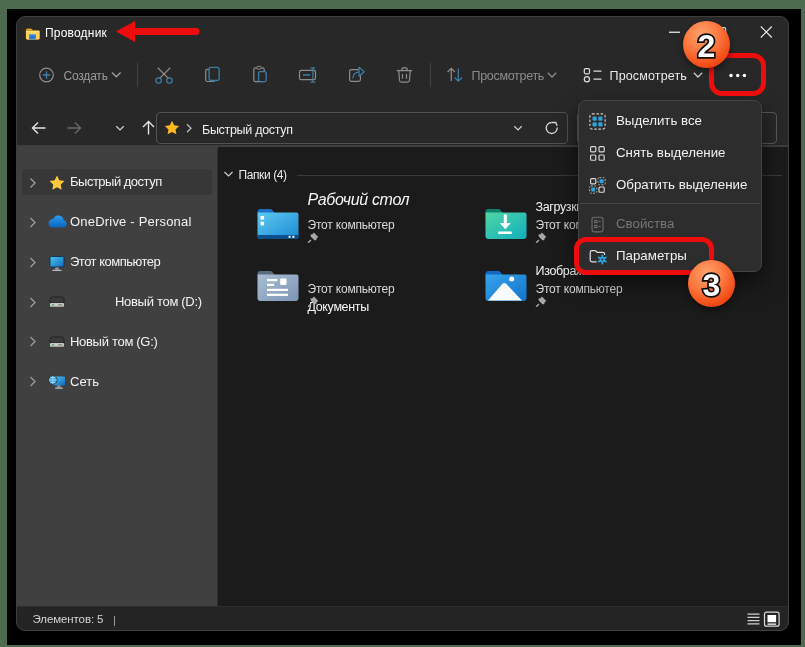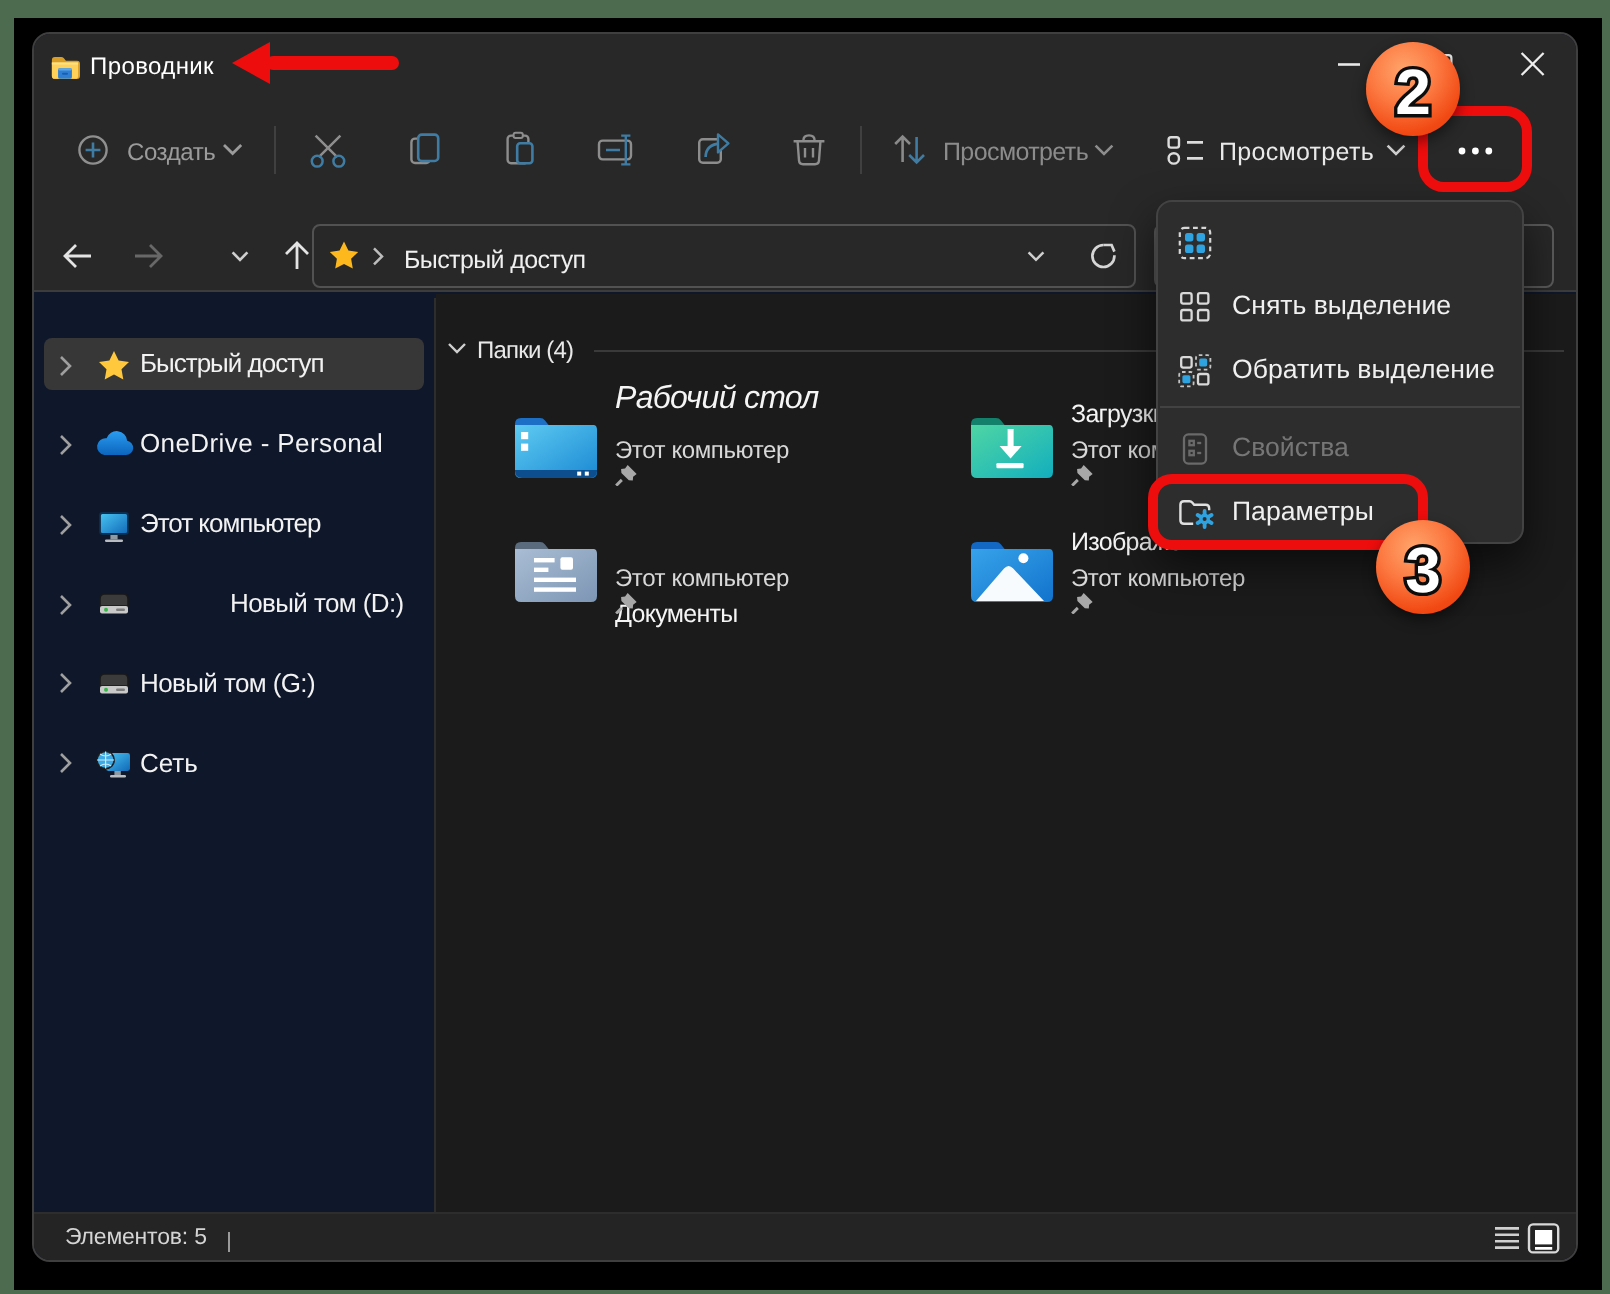--- a/index.html
+++ b/index.html
@@ -1,20 +1,20 @@
 <!DOCTYPE html>
 <html><head>
 <meta charset="utf-8">
 <style>
 * { margin:0; padding:0; box-sizing:border-box; }
 html,body { width:805px; height:647px; overflow:hidden; }
 body { position:relative; background:#4d6b4e; font-family:"Liberation Sans",sans-serif; }
 .abs { position:absolute; }
 #shadow { position:absolute; left:7px; top:9px; width:794px; height:636px; background:#000; }
-#win { position:absolute; left:16px; top:16px; width:773px; height:615px; background:#0f172a;
+#win { position:absolute; left:16px; top:16px; width:773px; height:615px; background:#404040;
   border:1px solid #3f3f3f; border-radius:9px; overflow:hidden; }
 #chrome { position:absolute; left:0; top:0; width:773px; height:129px; background:#282828; border-bottom:1px solid #3c3c3c; }
 .txt { position:absolute; white-space:nowrap; }
 #title { left:28px; top:8px; font-size:12px; letter-spacing:0.2px; color:#ffffff; line-height:16px; }
 .tbtxt { font-size:13px; line-height:16px; top:50px; }
 #statusbar { position:absolute; left:0; top:589px; width:773px; height:25px; background:#242424; border-top:1px solid #2d2d2d; }
 #sidebar-sel { position:absolute; left:5px; top:152px; width:190px; height:26px; background:#373737; border-radius:4px; }
 .side-item { position:absolute; font-size:13px; letter-spacing:-0.5px; color:#f2f2f2; line-height:16px; }
 #vdiv { position:absolute; left:200px; top:132px; width:1px; height:457px; background:#2d2d2d; }
 #menu { position:absolute; left:578px; top:100px; width:184px; height:172px; background:#2d2d2d;
@@ -273,20 +273,23 @@
     <g stroke="#d0d0d0" stroke-width="1.3">
       <path d="M2.5 4.2 h12 M2.5 7.4 h12 M2.5 10.6 h12 M2.5 13.8 h12"></path>
     </g>
     <rect x="19.5" y="2.2" width="14.6" height="14" rx="2" fill="none" stroke="#d9d9d9" stroke-width="1.2"></rect>
     <rect x="22.5" y="5" width="8.6" height="7.2" fill="#ffffff"></rect>
     <path d="M22.5 14.2 h8.6" stroke="#ffffff" stroke-width="1.3"></path>
   </svg>
 </div>
 
 <div id="menu">
+  <div class="mi" style="top:4px">
+      <div class="mi-txt">Выделить все</div>
+    </div>
   <div class="mi" style="top:36px">
       <div class="mi-txt">Снять выделение</div>
     </div>
   <div class="mi" style="top:68px">
       <div class="mi-txt">Обратить выделение</div>
     </div>
   <div class="abs" style="left:1px;top:102px;width:180px;height:1px;background:#424242;"></div>
   <div class="mi" style="top:107px">
       <div class="mi-txt" style="color:#767676">Свойства</div>
     </div>

